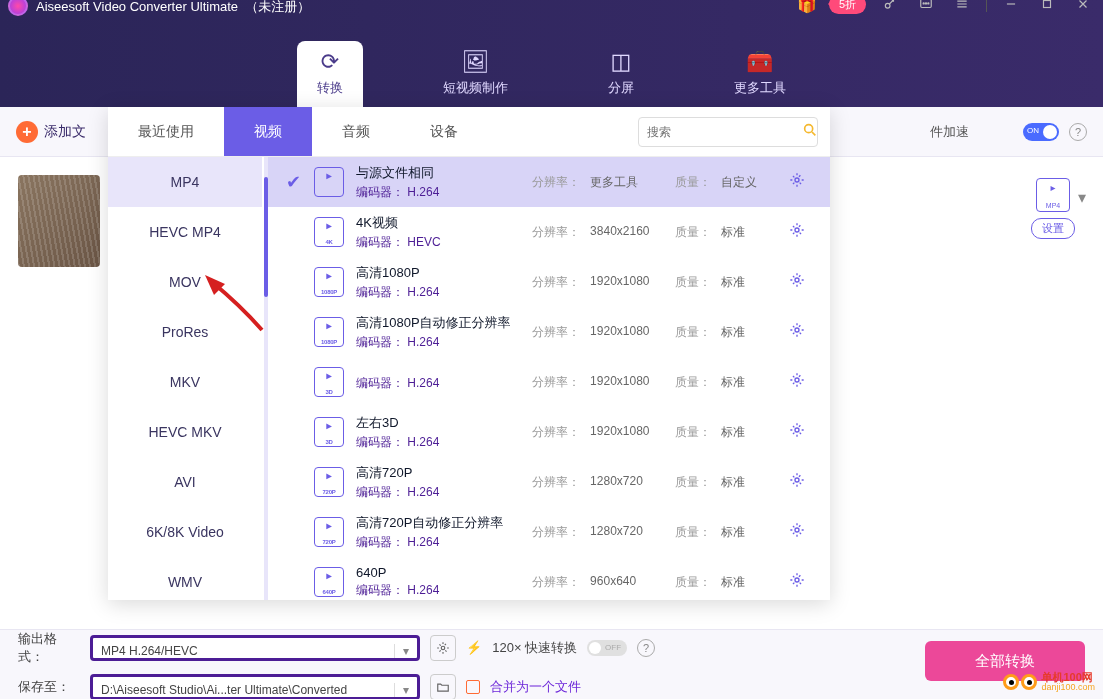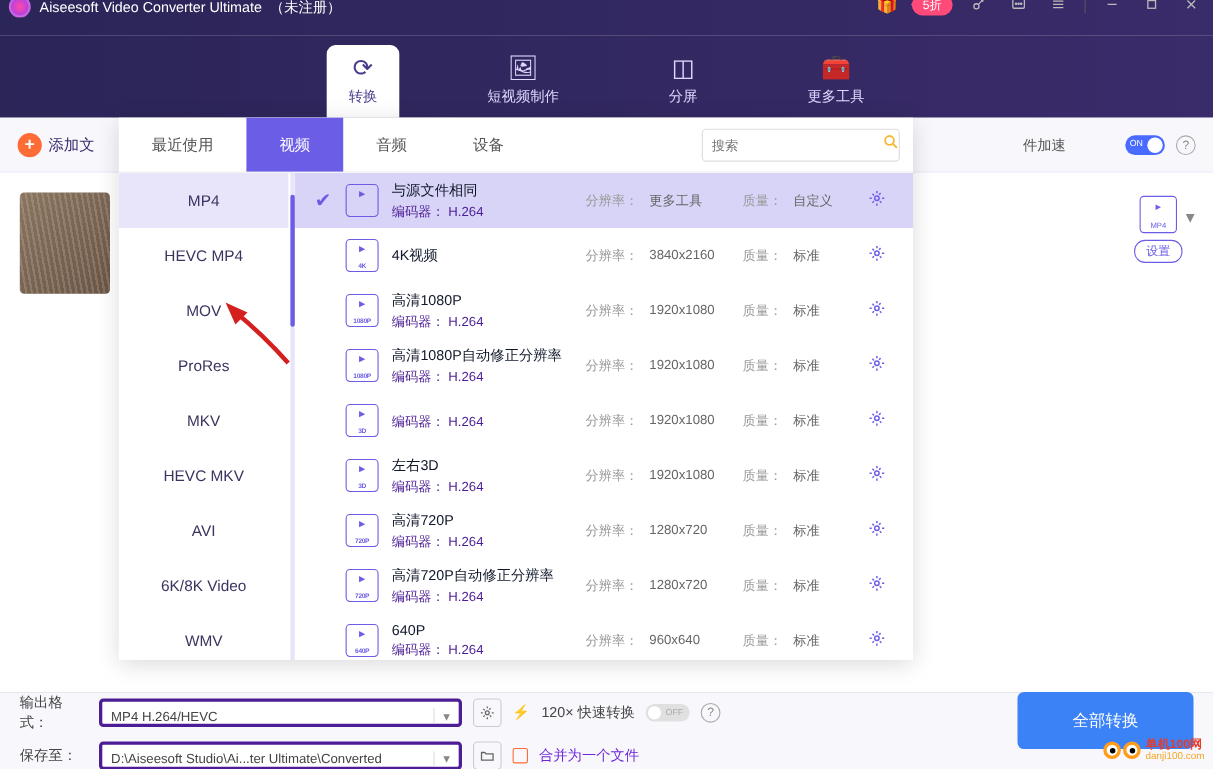--- a/index.html
+++ b/index.html
@@ -75,21 +75,21 @@
 .f-row { display: flex; align-items: center; gap: 10px; font-size: 13px; color: #444; }
 .f-lbl { width: 62px; }
 .f-select { width: 330px; height: 26px; border: 3px solid #4c1d95; border-radius: 4px; display: flex; align-items: flex-end; padding: 0 8px; font-size: 12px; color: #444; background: #fff; }
 .f-select-arrow { margin-left: auto; color: #888; padding-left: 8px; border-left: 1px solid #ddd; }
 .f-icon { width: 26px; height: 26px; border: 1px solid #ccc; border-radius: 4px; display: flex; align-items: center; justify-content: center; color: #666; cursor: pointer; }
 .bolt { color: #ff6b35; }
 .off-switch { width: 40px; height: 16px; border-radius: 8px; background: #e0e0e0; position: relative; display: flex; align-items: center; }
 .off-switch::before { content: ""; width: 12px; height: 12px; border-radius: 50%; background: #fff; position: absolute; left: 2px; }
 .off-label { font-size: 8px; color: #aaa; margin-left: 18px; }
 .checkbox { width: 14px; height: 14px; border: 1.5px solid #ff6b35; border-radius: 2px; }
-.convert-btn { position: absolute; right: 18px; bottom: 18px; width: 160px; height: 52px; background: #3b82f6; color: #fff; border-radius: 6px; display: flex; align-items: center; justify-content: center; font-size: 15px; cursor: pointer; }
+.convert-btn { position: absolute; right: 18px; bottom: 18px; width: 160px; height: 40px; background: #ec4899; color: #fff; border-radius: 6px; display: flex; align-items: center; justify-content: center; font-size: 15px; cursor: pointer; }
 
 .arrow-annotation { position: absolute; top: 270px; left: 200px; z-index: 200; pointer-events: none; }
 .arrow-annotation svg { width: 80px; height: 80px; }
 
 .watermark { position: absolute; bottom: 6px; right: 8px; z-index: 300; display: flex; align-items: center; gap: 4px; }
 .wm-eyes { display: flex; gap: 2px; }
 .wm-eye { width: 16px; height: 16px; border-radius: 50%; background: #fff; border: 3px solid #ff9c1a; position: relative; }
 .wm-eye::after { content: ""; width: 5px; height: 5px; background: #000; border-radius: 50%; position: absolute; top: 3px; left: 3px; }
 .wm-text { font-size: 11px; display: flex; flex-direction: column; line-height: 1.1; }
 .wm-text .l1 { color: #e63a2a; font-weight: bold; }
@@ -244,20 +244,21 @@
         </div>
         <div class="preset-row">
     <div class="preset-fixed">
       <div class="preset-check"></div>
       <div class="preset-icon">
               <span class="preset-icon-text">4K</span>
             </div>
     </div>
     <div class="preset-main">
       <span class="preset-title">4K视频</span>
+      <span class="preset-sub">编码器： HEVC</span>
     </div>
     <div class="preset-col">
             <span class="preset-col-lbl">分辨率：</span>
             <span>3840x2160</span>
           </div>
     <div class="preset-col" style="width:120px">
             <span class="preset-col-lbl">质量：</span>
             <span>标准</span>
           </div>
     <div class="preset-gear"><svg viewBox="0 0 24 24" fill="none" stroke="currentColor" stroke-width="2">

